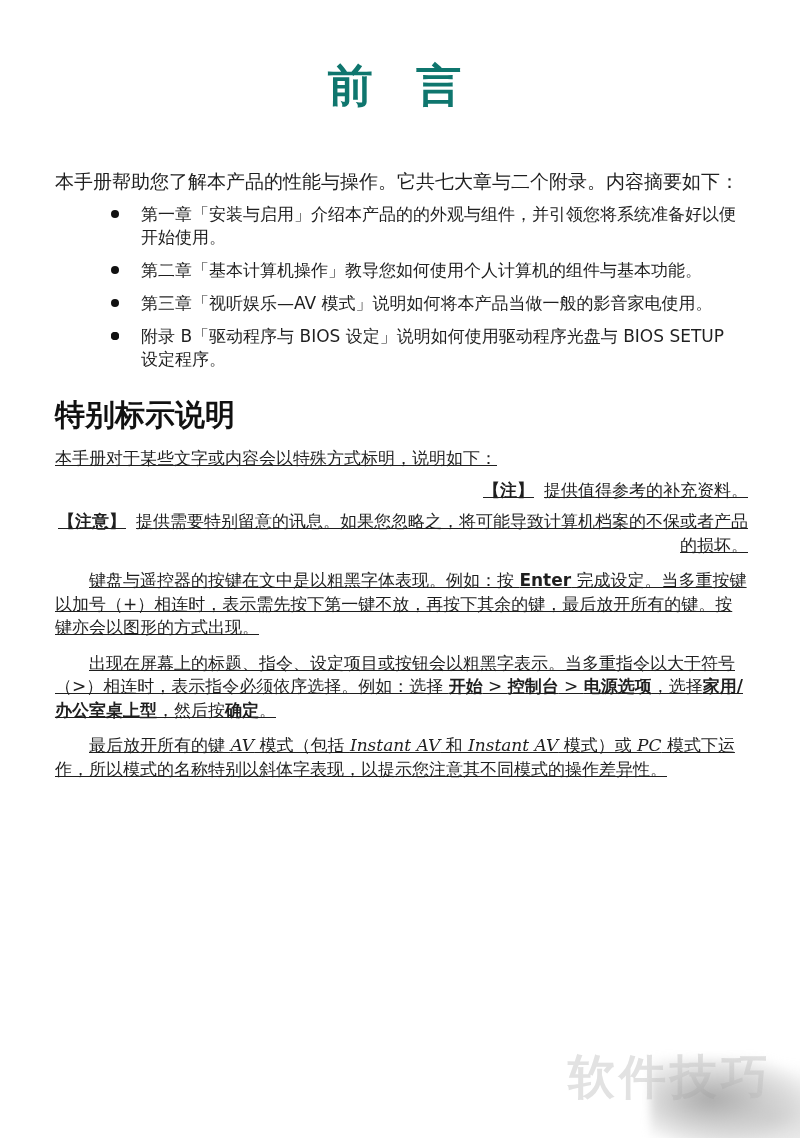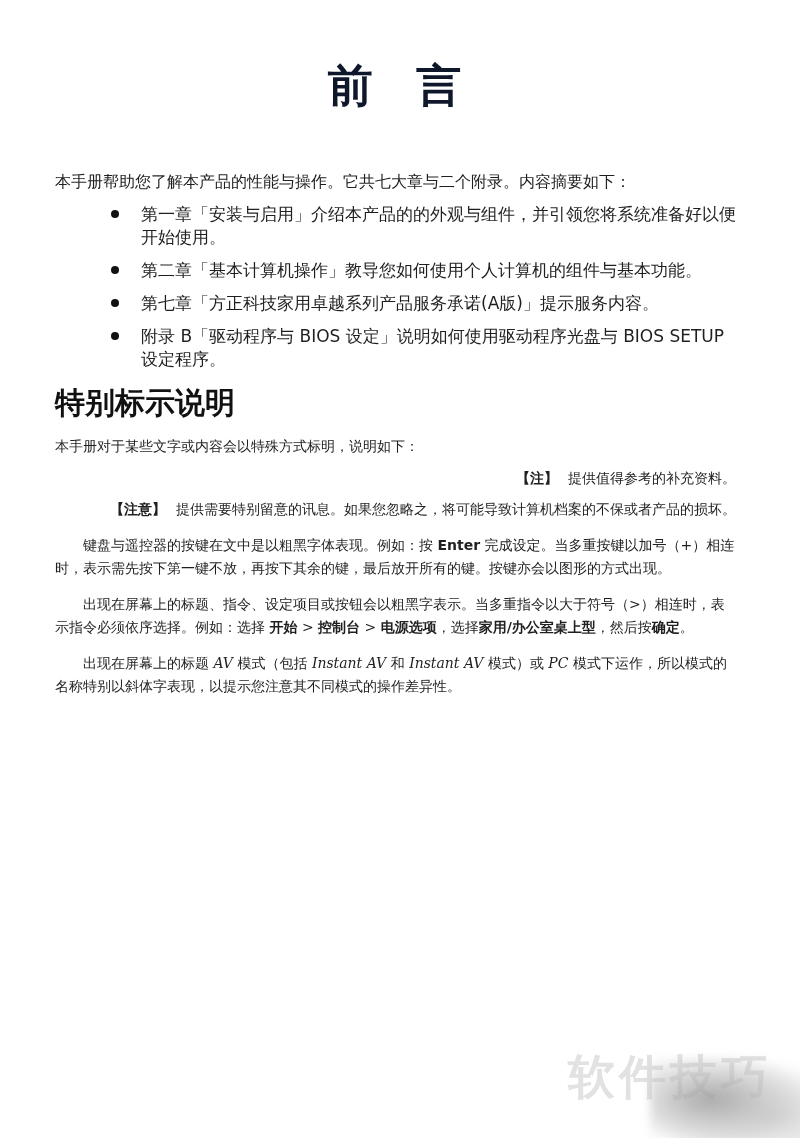--- a/index.html
+++ b/index.html
@@ -18,26 +18,26 @@
   .page {
     padding: 58px 52px 0 55px;
   }
   .doc-title {
     margin: 0;
     text-align: center;
     font-size: 45px;
     line-height: 56px;
     font-weight: 700;
     letter-spacing: 14px;
-    color: #0f172a;
+    color: #0f766e;
     font-family: "DejaVu Serif", serif;
   }
   .intro {
     margin: 56px 0 0 0;
-    font-size: 16px;
+    font-size: 19px;
     line-height: 23px;
     font-family: Liberation Serif, serif;
   }
   .chapter-list {
     margin: 6px 8px 0 0;
     padding: 0 0 0 72px;
     list-style: none;
   }
   .chapter-list li {
     position: relative;
@@ -49,30 +49,31 @@
   .chapter-list li .bullet-dot {
     position: absolute;
     left: -16px;
     top: 7px;
     width: 8px;
     height: 8px;
     border-radius: 50%;
     background: #111111;
   }
   .section-heading {
-    margin: 12px 0 0 0;
+    margin: 24px 0 0 0;
     font-size: 30px;
     line-height: 40px;
     font-weight: 700;
     color: #111111;
   }
   .para {
-    margin: 12px 12px 0 0;
-    font-size: 14px;
+    margin: 12px 0 0 0;
+    font-size: 17px;
     line-height: 23.5px;
+    text-decoration: underline;
   }
   .para.tight { margin-top: 8px; text-align: right; }
   .indent { text-indent: 2em; }
   .bold { font-weight: 700; }
   .italic {
     font-style: italic;
     font-family: "DejaVu Serif", serif;
   }
   .note-label { font-weight: 700; margin-right: 10px; }
   .watermark {
@@ -109,36 +110,37 @@
 
 <div class="page">
 
   <h1 class="doc-title">前 言</h1>
 
   <p class="intro">本手册帮助您了解本产品的性能与操作。它共七大章与二个附录。内容摘要如下：</p>
 
   <ul class="chapter-list">
     <li><span class="bullet-dot"></span><span>第一章「安装与启用」介绍本产品的的外观与组件，并引领您将系统准备好以便开始使用。</span></li>
     <li><span class="bullet-dot"></span><span>第二章「基本计算机操作」教导您如何使用个人计算机的组件与基本功能。</span></li>
-    <li><span class="bullet-dot"></span><span>第七章「方正科技家用卓越系列产品服务承诺(A版)」提示服务内容。</span></li>
+    <li><span class="bullet-dot"></span><span>第三章「视听娱乐—AV 模式」说明如何将本产品当做一般的影音家电使用。</span></li>
+    <li><span class="bullet-dot"></span></li>
     <li><span class="bullet-dot"></span><span>附录 B「驱动程序与 BIOS 设定」说明如何使用驱动程序光盘与 BIOS SETUP 设定程序。</span></li>
   </ul>
 
   <h2 class="section-heading">特别标示说明</h2>
 
   <p class="para">本手册对于某些文字或内容会以特殊方式标明，说明如下：</p>
 
   <p class="para tight"><span class="note-label">【注】</span><span>提供值得参考的补充资料。</span></p>
 
   <p class="para tight"><span class="note-label">【注意】</span><span>提供需要特别留意的讯息。如果您忽略之，将可能导致计算机档案的不保或者产品的损坏。</span></p>
 
   <p class="para indent"><span>键盘与遥控器的按键在文中是以粗黑字体表现。例如：按 </span><span class="bold">Enter</span><span> 完成设定。当多重按键以加号（+）相连时，表示需先按下第一键不放，再按下其余的键，最后放开所有的键。按键亦会以图形的方式出现。</span></p>
 
   <p class="para indent"><span>出现在屏幕上的标题、指令、设定项目或按钮会以粗黑字表示。当多重指令以大于符号（&gt;）相连时，表示指令必须依序选择。例如：选择 </span><span class="bold">开始</span><span> &gt; </span><span class="bold">控制台</span><span> &gt; </span><span class="bold">电源选项</span><span>，选择</span><span class="bold">家用/办公室桌上型</span><span>，然后按</span><span class="bold">确定</span><span>。</span></p>
 
-  <p class="para indent"><span>出现在屏幕上的标题 </span><span class="italic">AV</span><span> 模式（包括 </span><span class="italic">Instant AV</span><span> 和 </span><span class="italic">Instant AV</span><span> 模式）或 </span><span class="italic">PC</span><span> 模式下运作，所以模式的名称特别以斜体字表现，以提示您注意其不同模式的操作差异性。</span></p>
+  <p class="para indent"><span>最后放开所有的键 </span><span class="italic">AV</span><span> 模式（包括 </span><span class="italic">Instant AV</span><span> 和 </span><span class="italic">Instant AV</span><span> 模式）或 </span><span class="italic">PC</span><span> 模式下运作，所以模式的名称特别以斜体字表现，以提示您注意其不同模式的操作差异性。</span></p>
 
 </div>
 
 <div class="watermark">
   <span class="wm-text">软件技巧</span>
   <div class="wm-blob"></div>
 </div>
 
 </body></html>

